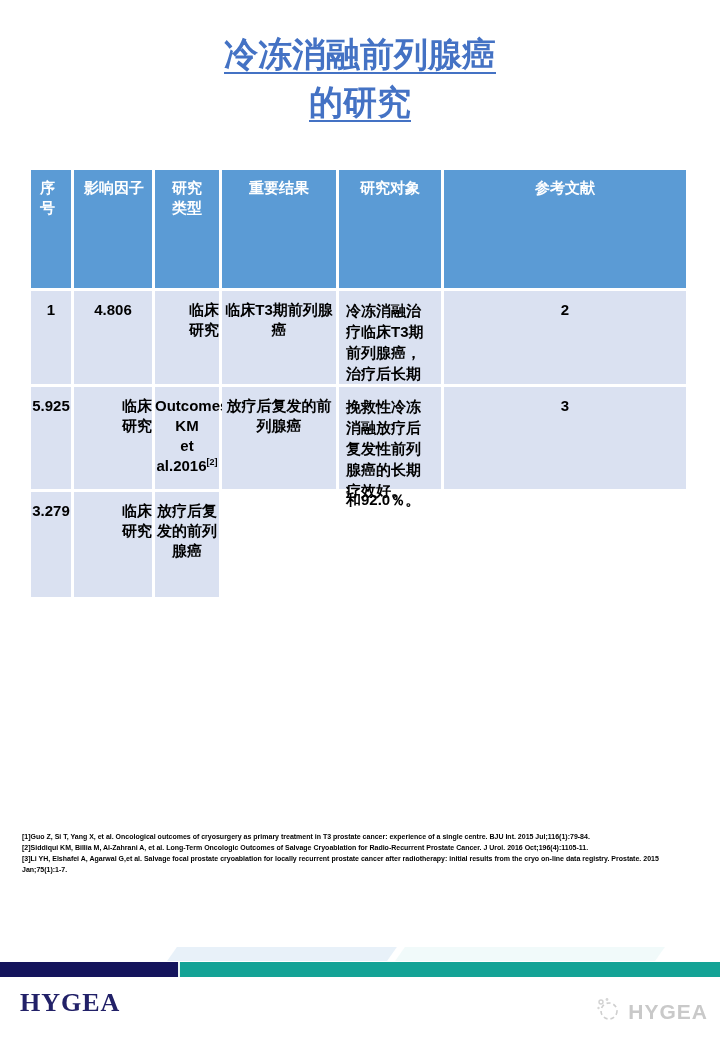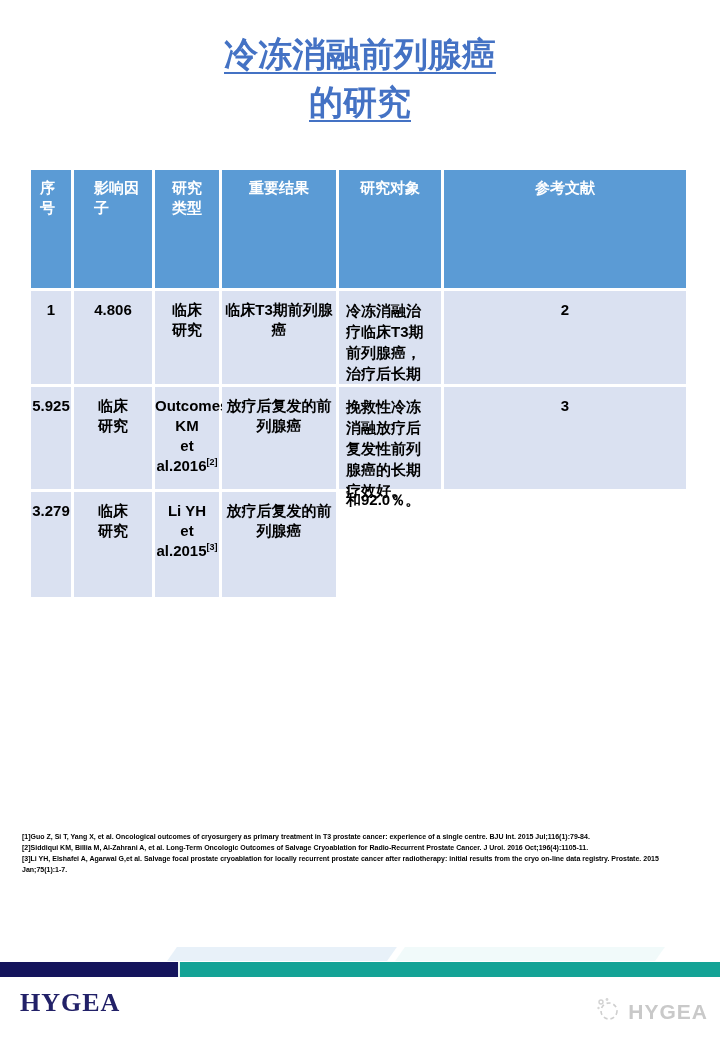--- a/index.html
+++ b/index.html
@@ -13,24 +13,24 @@
 
   
   .grid{position:absolute;left:31px;top:170px;display:grid;
         grid-template-columns:40px 78px 64px 114px 102px 242px;
         grid-template-rows:118px 93px 102px 105px;
         gap:3px;background:#fff;}
   .th{background:#5B9BD5;color:#ffffff;font-weight:bold;font-size:15px;line-height:20px;
       padding-top:8px;text-align:center;}
   .th.first{text-align:left;padding-left:9px;white-space:pre-line;}
   .th.pre{white-space:pre-line;}
-  .th.if{text-align:left;padding-left:20px;}
+  .th.if{text-align:left;padding-left:10px;}
   .td{background:#DAE1F1;color:#000;font-weight:bold;font-size:15px;line-height:20px;
       padding-top:9px;text-align:center;}
-  .td.pre{white-space:pre-line;}
+  .td.pre{white-space:pre-line;text-align:right;}
   .td sup{font-size:9px;vertical-align:super;line-height:0;}
   .td.result{text-align:left;padding:9px 6px 0 7px;line-height:21px;white-space:pre-wrap;}
 
   
   .footnotes{position:absolute;left:22px;top:831px;width:676px;color:#000;
              font-size:7px;line-height:11px;font-weight:bold;}
 
   
   .deco{position:absolute;top:947px;left:172px;width:220px;height:14px;
         background:rgba(205,225,242,0.45);transform:skewX(-35deg);}
@@ -77,21 +77,20 @@
     <div class="td pre">临床
 研究</div>
     <div class="td"><span>Outcomes KM</span><br><span>et al.2016</span><sup>[2]</sup></div>
     <div class="td">放疗后复发的前列腺癌</div>
     <div class="td result">挽救性冷冻消融放疗后复发性前列腺癌的长期疗效好。</div>
 
     <div class="td">3</div>
     <div class="td">3.279</div>
     <div class="td pre">临床
 研究</div>
-    <div class="td"><span>Li YH</span><br><span>et al.2015</span><sup>[3]</sup></div>
     <div class="td">放疗后复发的前列腺癌</div>
   </div>
 
   <div class="footnotes">
     <div>[1]Guo Z, Si T, Yang X, et al. Oncological outcomes of cryosurgery as primary treatment in T3 prostate cancer: experience of a single centre. BJU Int. 2015 Jul;116(1):79-84.</div>
     <div>[2]Siddiqui KM, Billia M, Al-Zahrani A, et al. Long-Term Oncologic Outcomes of Salvage Cryoablation for Radio-Recurrent Prostate Cancer. J Urol. 2016 Oct;196(4):1105-11.</div>
     <div>[3]Li YH, Elshafei A, Agarwal G,et al. Salvage focal prostate cryoablation for locally recurrent prostate cancer after radiotherapy: initial results from the cryo on-line data registry. Prostate. 2015 Jan;75(1):1-7.</div>
   </div>
 
   <div class="deco"></div>

